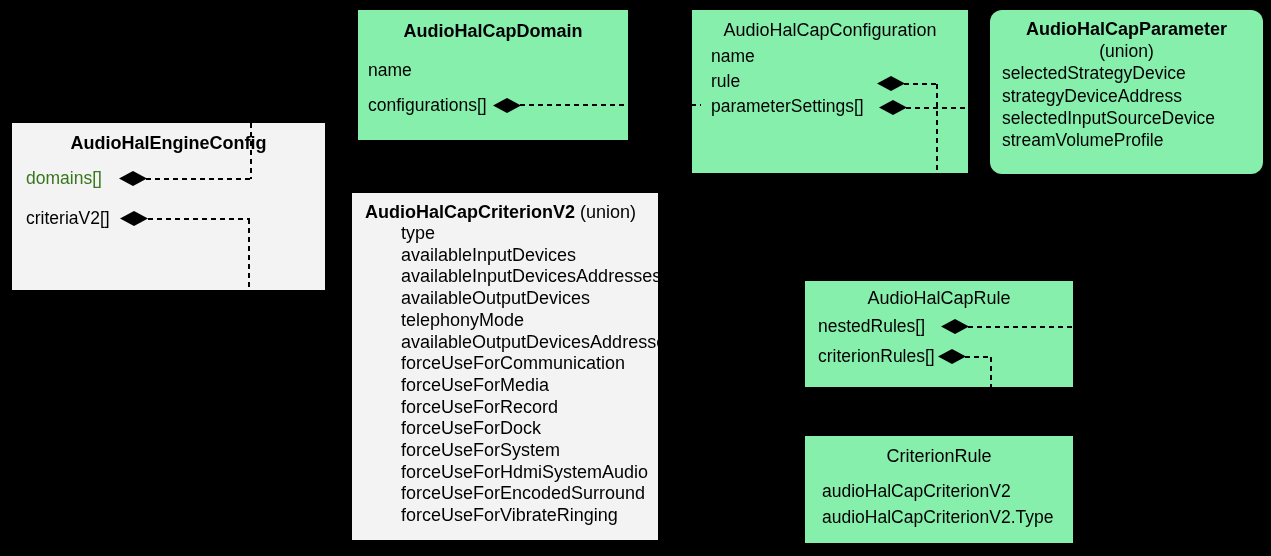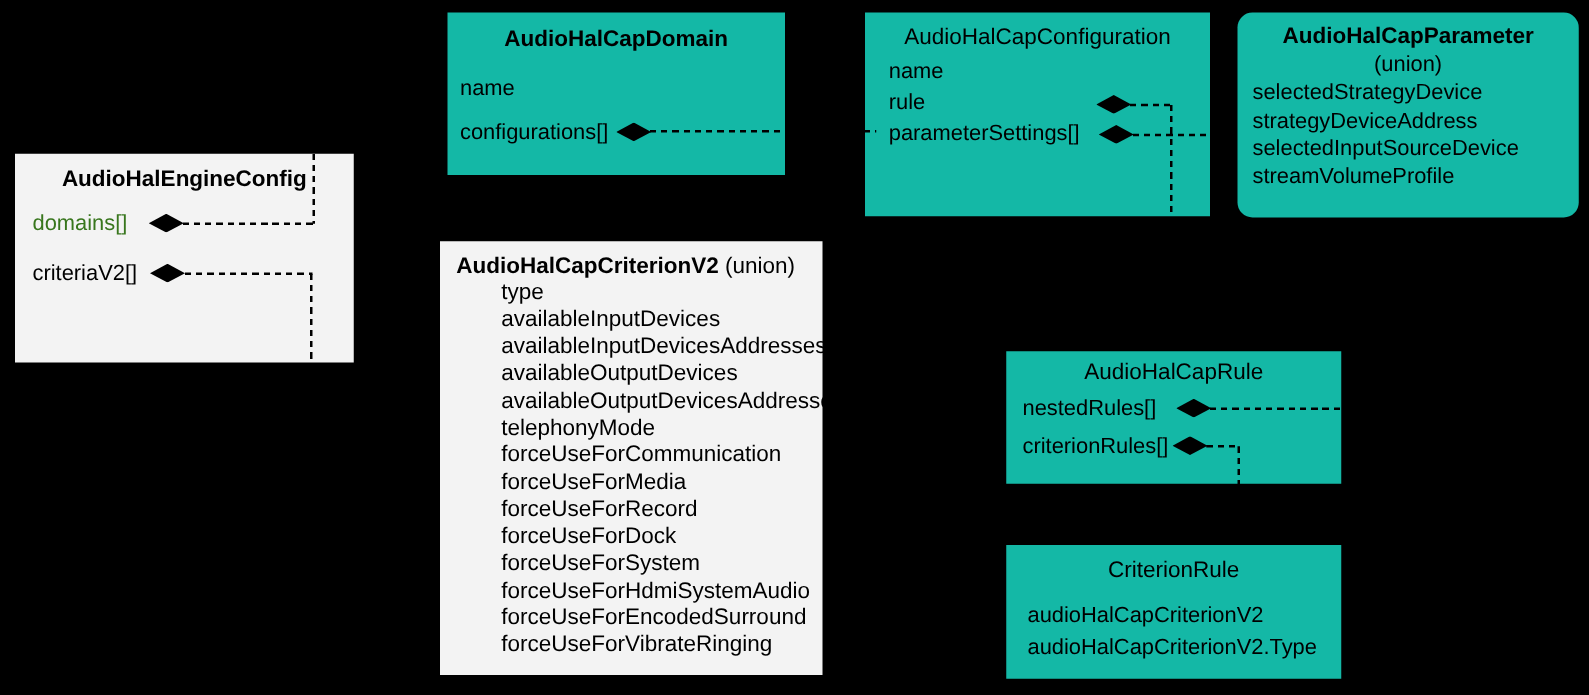--- a/index.html
+++ b/index.html
@@ -1,21 +1,21 @@
 <!DOCTYPE html>
 <html><head>
 <meta charset="utf-8">
 <style>
   html,body{margin:0;padding:0;background:#000;}
   #stage{
     position:relative;width:1271px;height:556px;background:#000;overflow:hidden;
     font-family:"Liberation Sans","DejaVu Sans",sans-serif;color:#000;
   }
   .box{position:absolute;z-index:1;}
-  .bg-green{background:#14b8a6;}
+  .bg-green{background:#86efac;}
   .bg-gray{background:#f3f3f3;}
   .title{
     position:absolute;left:0;right:0;text-align:center;transform:translateY(-50%);
     font-size:18px;font-weight:bold;white-space:nowrap;
   }
   .title.regular{font-weight:normal;}
   .subtitle{
     position:absolute;left:0;right:0;text-align:center;transform:translateY(-50%);
     font-size:17.5px;font-weight:normal;white-space:nowrap;
   }
@@ -35,21 +35,21 @@
   .vline{position:absolute;width:2px;z-index:5;
     background:repeating-linear-gradient(180deg,#000 0 5px,transparent 5px 9px);}
   .diamond{position:absolute;width:28px;height:15px;background:#000;z-index:6;
     clip-path:polygon(50% 0,100% 50%,50% 100%,0 50%);}
 </style>
 </head>
 <body>
 
 <div id="stage">
 
-  <div class="box bg-gray" style="left:12px;top:123px;width:271px;height:167px;">
+  <div class="box bg-gray" style="left:12px;top:123px;width:313px;height:167px;">
     <div class="title" style="top:20px;">AudioHalEngineConfig</div>
     <div class="row accent" style="left:14px;top:56px;">domains[]</div>
     <div class="row" style="left:14px;top:96px;">criteriaV2[]</div>
   </div>
 
   <div class="box bg-green" style="left:358px;top:10px;width:270px;height:130px;">
     <div class="title" style="top:21px;">AudioHalCapDomain</div>
     <div class="row" style="left:10px;top:61px;">name</div>
     <div class="row" style="left:10px;top:96px;">configurations[]</div>
   </div>
@@ -70,22 +70,22 @@
     <div class="row" style="left:12px;top:131px;">streamVolumeProfile</div>
   </div>
 
   <div class="box bg-gray" style="left:352px;top:193px;width:306px;height:347px;">
     <div class="cr-inner">
       <div class="cr-title"><span class="b">AudioHalCapCriterionV2</span><span> (union)</span></div>
       <div class="cr-row">type</div>
       <div class="cr-row">availableInputDevices</div>
       <div class="cr-row">availableInputDevicesAddresses</div>
       <div class="cr-row">availableOutputDevices</div>
+      <div class="cr-row">telephonyMode</div>
       <div class="cr-row">availableOutputDevicesAddresses</div>
-      <div class="cr-row">telephonyMode</div>
       <div class="cr-row">forceUseForCommunication</div>
       <div class="cr-row">forceUseForMedia</div>
       <div class="cr-row">forceUseForRecord</div>
       <div class="cr-row">forceUseForDock</div>
       <div class="cr-row">forceUseForSystem</div>
       <div class="cr-row">forceUseForHdmiSystemAudio</div>
       <div class="cr-row">forceUseForEncodedSurround</div>
       <div class="cr-row">forceUseForVibrateRinging</div>
     </div>
   </div>

